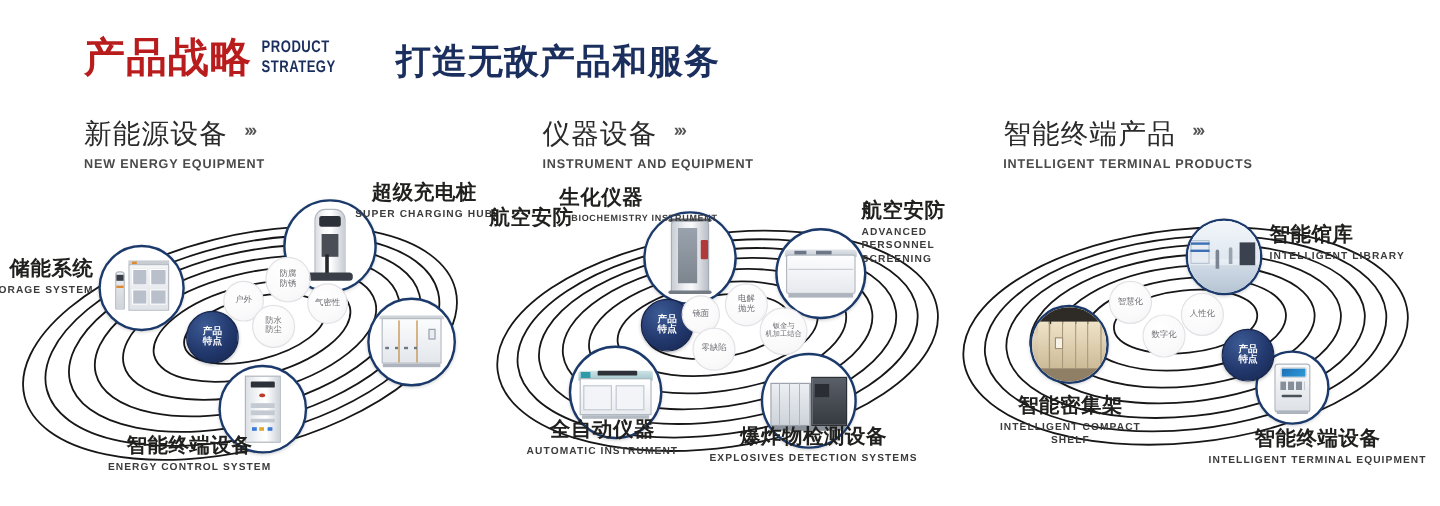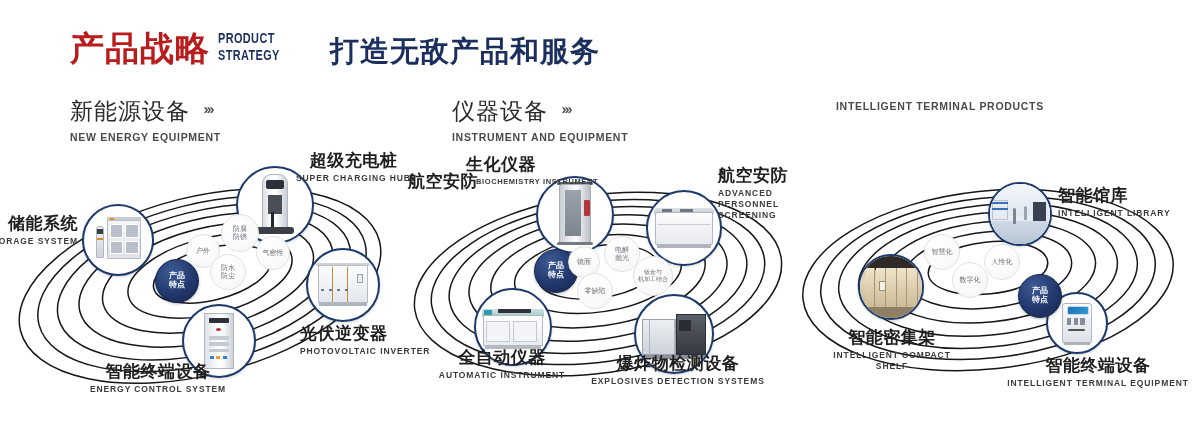--- a/index.html
+++ b/index.html
@@ -228,20 +228,24 @@
 
 <div class="sec-head" style="left:452px;top:96px;">
   <div>
     <span class="sec-cn">仪器设备</span>
     <span class="chev">›››</span>
   </div>
   <div class="sec-en">INSTRUMENT AND EQUIPMENT</div>
 </div>
 
 <div class="sec-head" style="left:836px;top:96px;">
+  <div>
+    <span class="sec-cn">智能终端产品</span>
+    <span class="chev">›››</span>
+  </div>
   <div class="sec-en">INTELLIGENT TERMINAL PRODUCTS</div>
 </div>
 
 <div class="cluster" style="left:0px;top:152px;">
   <svg width="400" height="250" viewBox="0 0 400 250">
     <g fill="none" stroke="#17171a" stroke-width="1.5">
       <ellipse cx="212" cy="122" rx="60" ry="26" transform="rotate(-14 212 122)"></ellipse>
       <ellipse cx="210" cy="124" rx="84" ry="38" transform="rotate(-14 210 124)"></ellipse>
       <ellipse cx="208" cy="126" rx="108" ry="50" transform="rotate(-14 208 126)"></ellipse>
       <ellipse cx="206" cy="128" rx="130" ry="61" transform="rotate(-14 206 128)"></ellipse>
@@ -332,24 +336,20 @@
   </div>
 
   <div class="lbl r" style="left:-92px;top:62px;width:170px;">
     <div class="cn">储能系统</div>
     <div class="en">ENERGY STORAGE SYSTEM</div>
   </div>
   <div class="lbl" style="left:296px;top:-1px;text-align:center;">
     <div class="cn">超级充电桩</div>
     <div class="en">SUPER CHARGING HUB</div>
   </div>
-  <div class="lbl" style="left:300px;top:172px;">
-    <div class="cn">光伏逆变器</div>
-    <div class="en">PHOTOVOLTAIC INVERTER</div>
-  </div>
   <div class="lbl c" style="left:28px;top:210px;width:260px;">
     <div class="cn">智能终端设备</div>
     <div class="en">ENERGY CONTROL SYSTEM</div>
   </div>
 </div>
 
 <div class="cluster" style="left:400px;top:152px;">
   <svg width="400" height="250" viewBox="0 0 400 250">
     <g fill="none" stroke="#17171a" stroke-width="1.5">
       <ellipse cx="198" cy="120" rx="60" ry="26" transform="rotate(-8 198 120)"></ellipse>

